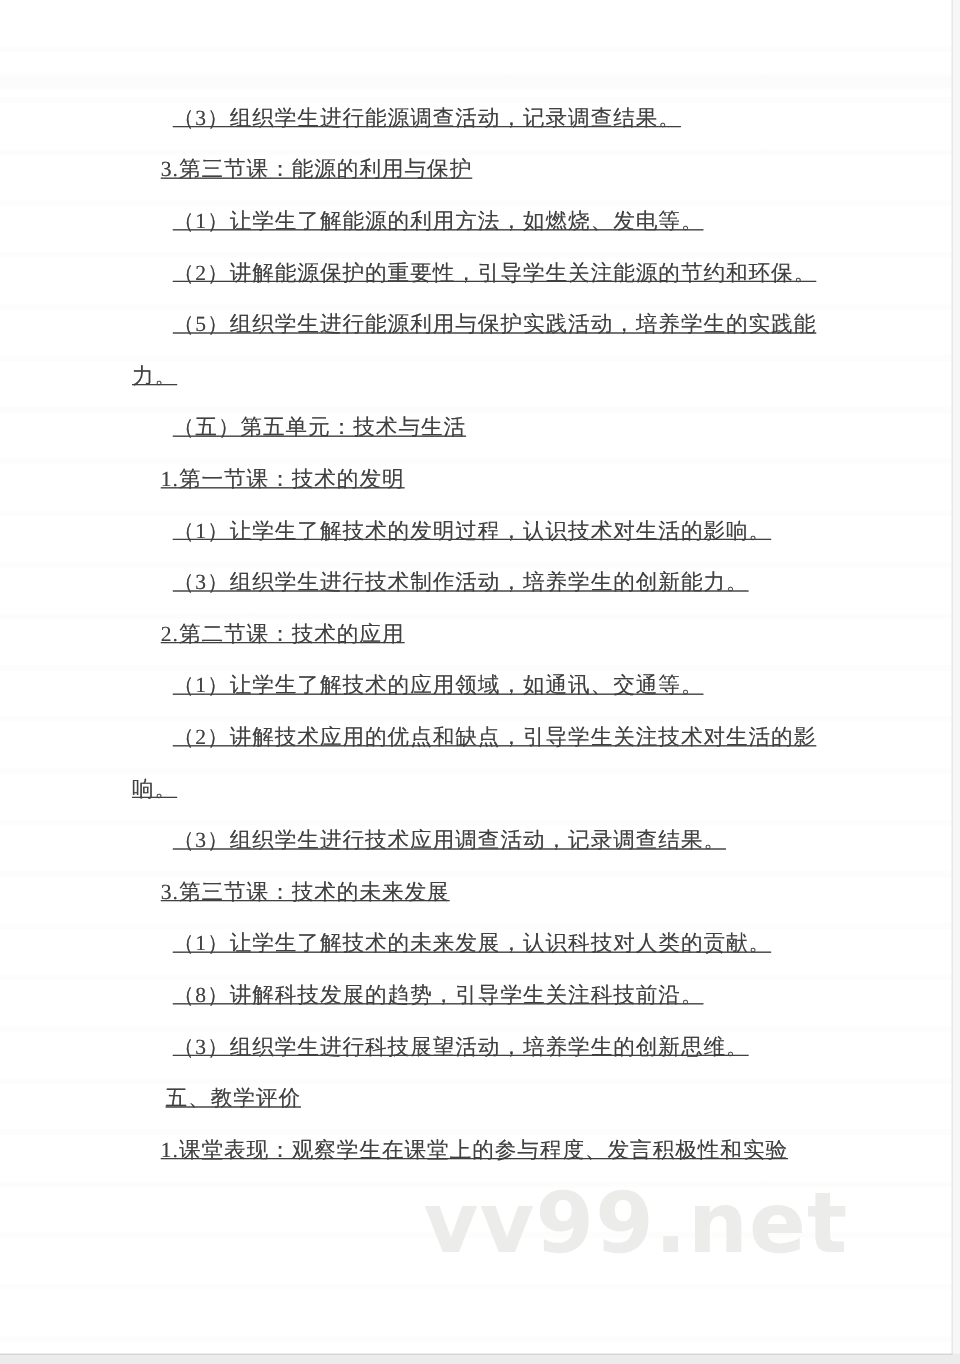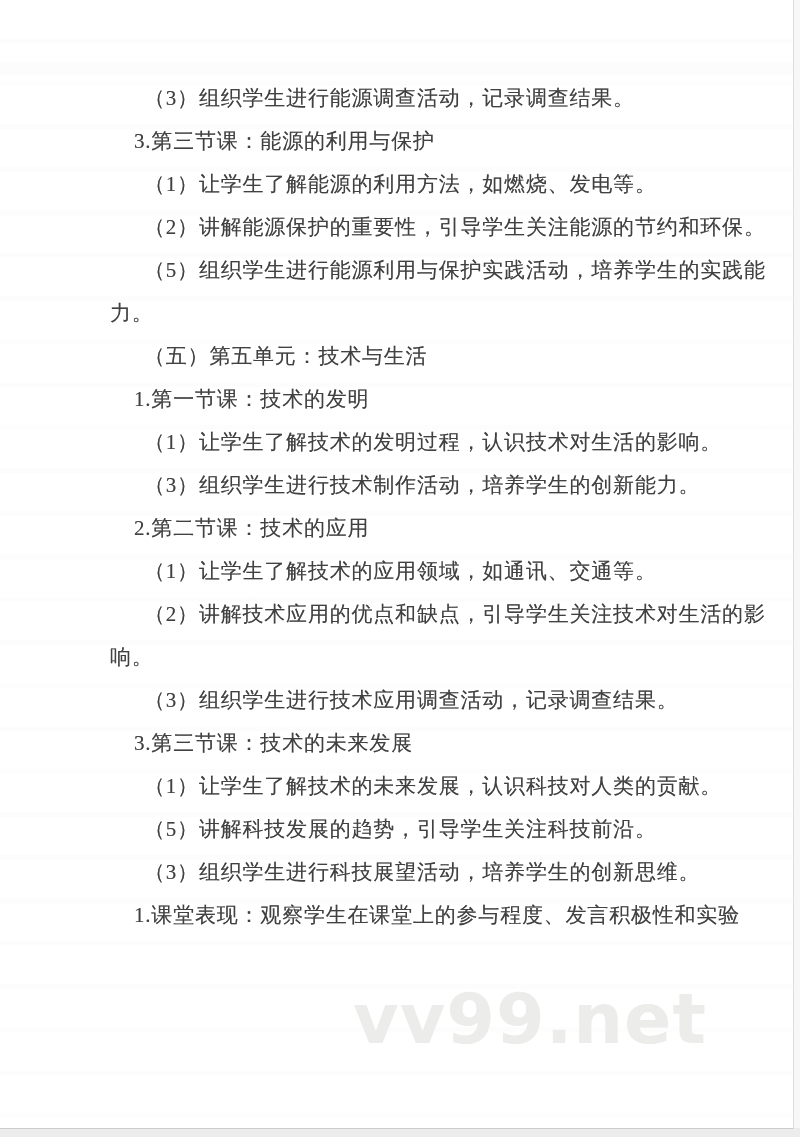--- a/index.html
+++ b/index.html
@@ -55,23 +55,24 @@
     z-index: 1;
     user-select: none;
   }
   .text-block {
     position: absolute;
     left: 110px;
     top: 77px;
     width: 605px;
     z-index: 2;
     color: var(--text, #414141);
-    font-size: 21px;
+    font-size: 18px;
     letter-spacing: 0.8px;
     text-shadow: 0 0 0.5px rgba(80,80,80,0.55);
+    text-decoration: underline;
   }
   .line {
     height: 43px;
     line-height: 43px;
     white-space: nowrap;
   }
   .line.paren { padding-left: 34px; }
   .line.num   { padding-left: 24px; }
   .line.sect  { padding-left: 28px; }
   .line.cont  { padding-left: 0; }
@@ -92,18 +93,19 @@
       <div class="line num">1.第一节课：技术的发明</div>
       <div class="line paren">（1）让学生了解技术的发明过程，认识技术对生活的影响。</div>
       <div class="line paren">（3）组织学生进行技术制作活动，培养学生的创新能力。</div>
       <div class="line num">2.第二节课：技术的应用</div>
       <div class="line paren">（1）让学生了解技术的应用领域，如通讯、交通等。</div>
       <div class="line paren">（2）讲解技术应用的优点和缺点，引导学生关注技术对生活的影</div>
       <div class="line cont">响。</div>
       <div class="line paren">（3）组织学生进行技术应用调查活动，记录调查结果。</div>
       <div class="line num">3.第三节课：技术的未来发展</div>
       <div class="line paren">（1）让学生了解技术的未来发展，认识科技对人类的贡献。</div>
-      <div class="line paren">（5）讲解科技发展的趋势，引导学生关注科技前沿。</div>
+      <div class="line paren">（8）讲解科技发展的趋势，引导学生关注科技前沿。</div>
       <div class="line paren">（3）组织学生进行科技展望活动，培养学生的创新思维。</div>
+      <div class="line sect">五、教学评价</div>
       <div class="line num">1.课堂表现：观察学生在课堂上的参与程度、发言积极性和实验</div>
     </div>
 </div>
 <div class="right-sliver"></div>
 
 </body></html>

